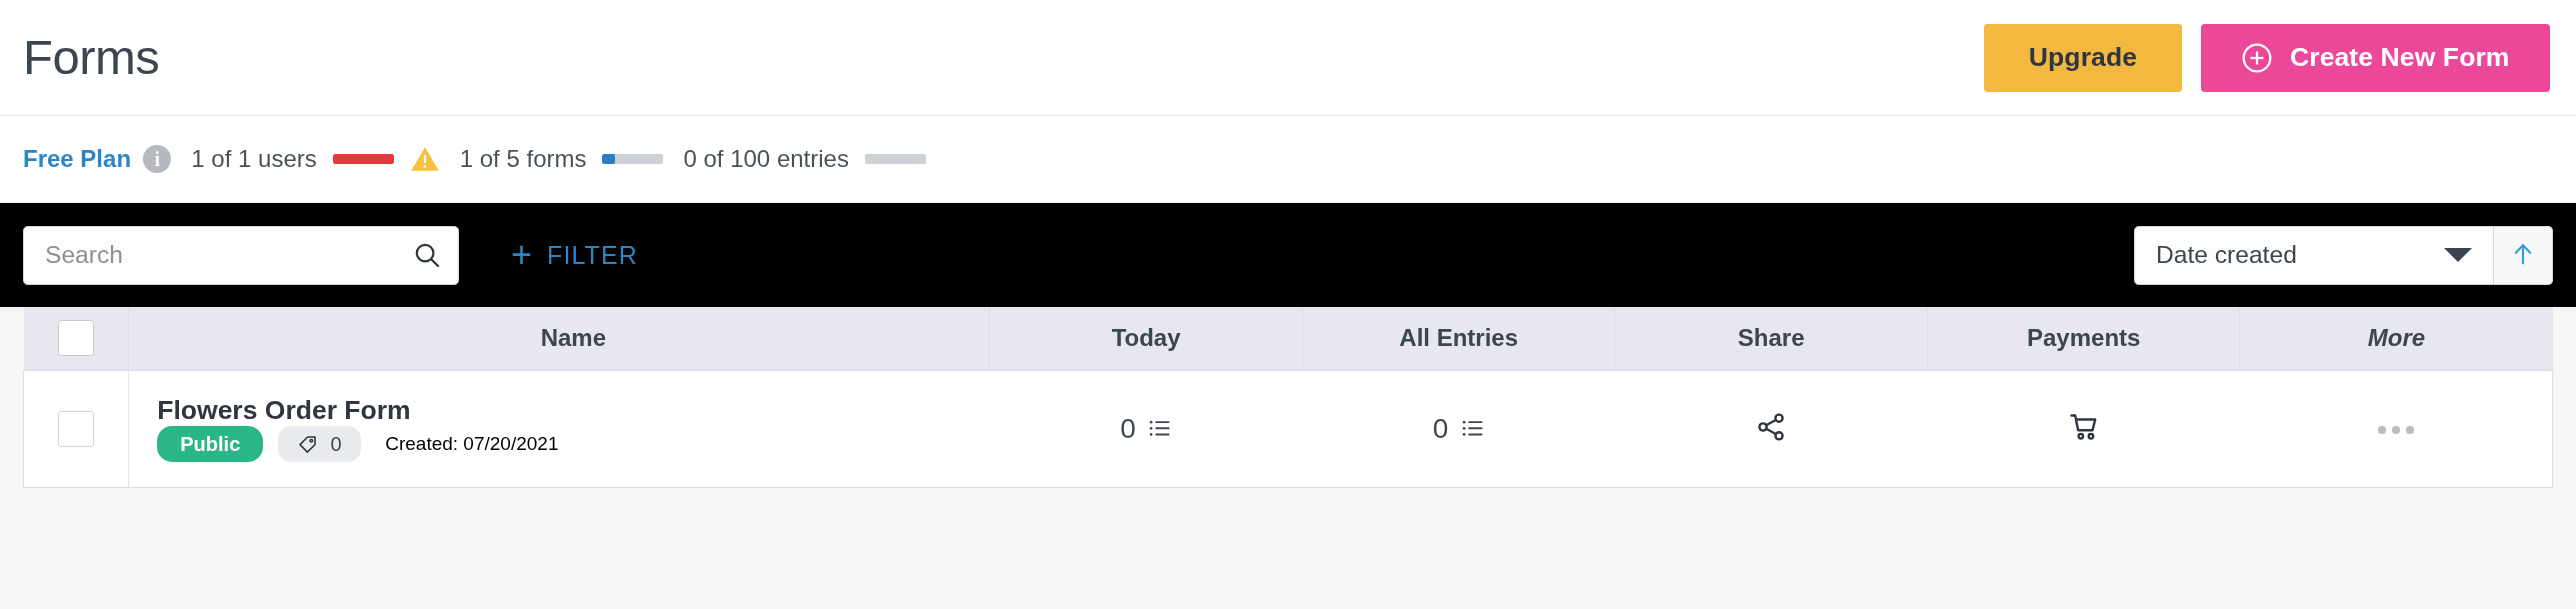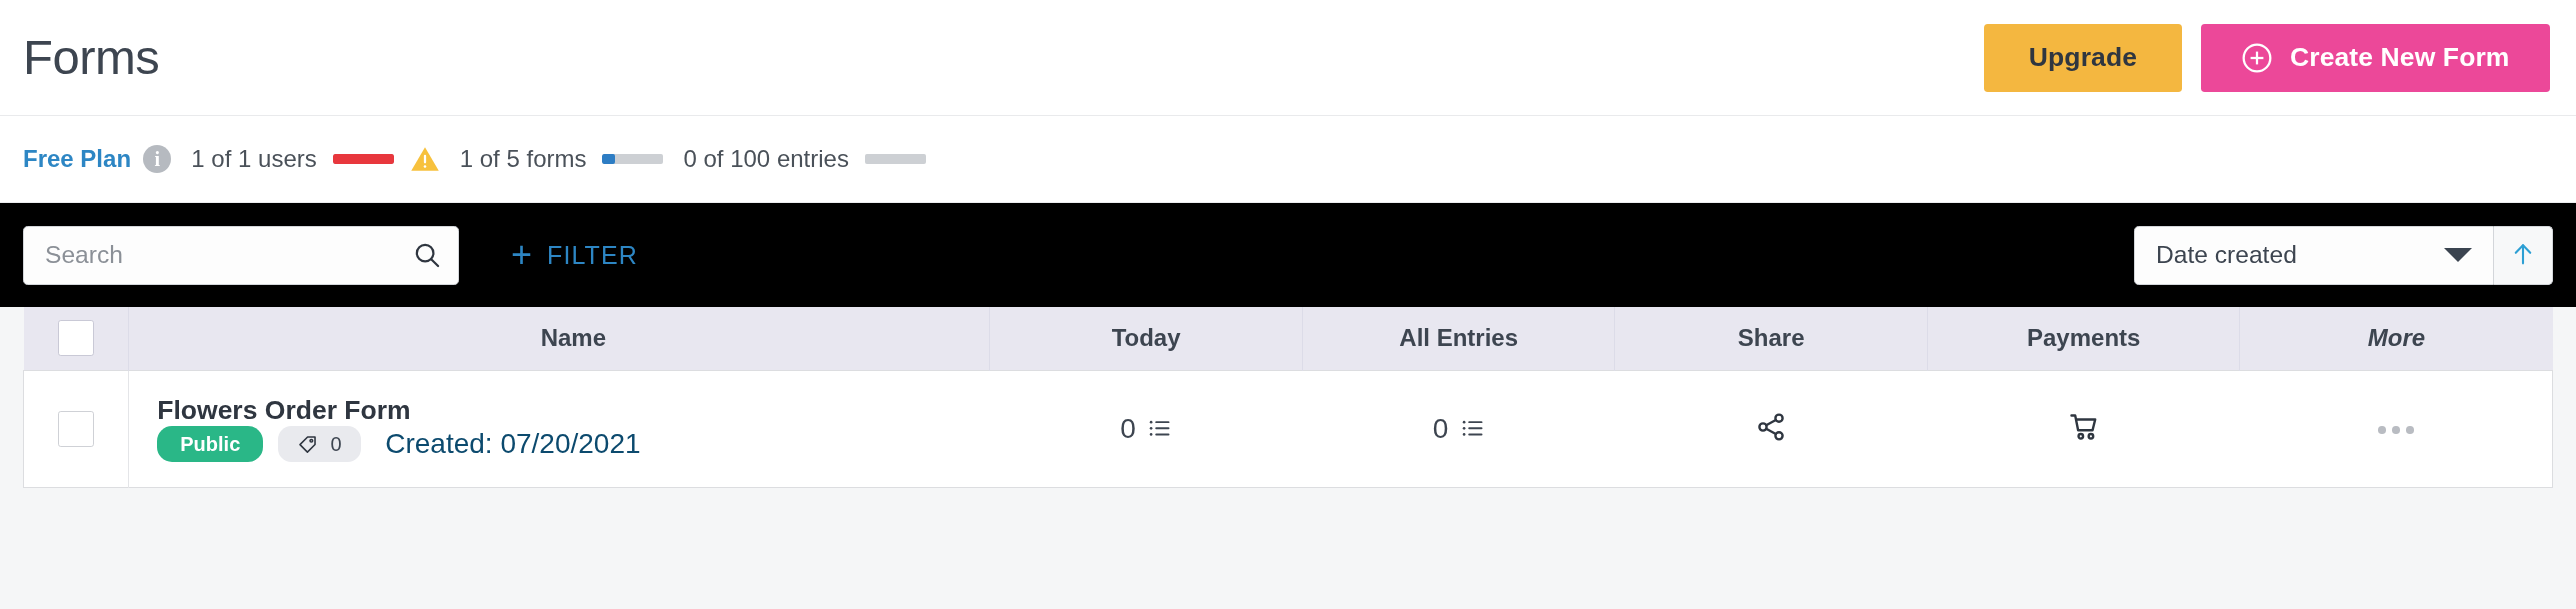--- a/index.html
+++ b/index.html
@@ -294,22 +294,22 @@
     font-size: 20px;
     border-radius: 13.3px;
     padding: 5.7px 19px;
     display: flex;
     align-items: center;
     gap: 12.3px;
     line-height: 1.2;
   }
   .tag-icon { width: 21px; height: 21px; display: inline-flex; }
   .created-text {
-    font-size: 28px;
-    color: #0c4a6e;
+    font-size: 19px;
+    color: #000000;
     margin-left: 9.5px;
   }
 
   .count-cell {
     display: inline-flex;
     align-items: center;
     gap: 11.4px;
     cursor: pointer;
   }
   .count-num { font-size: 28px; color: #3d4550; }

